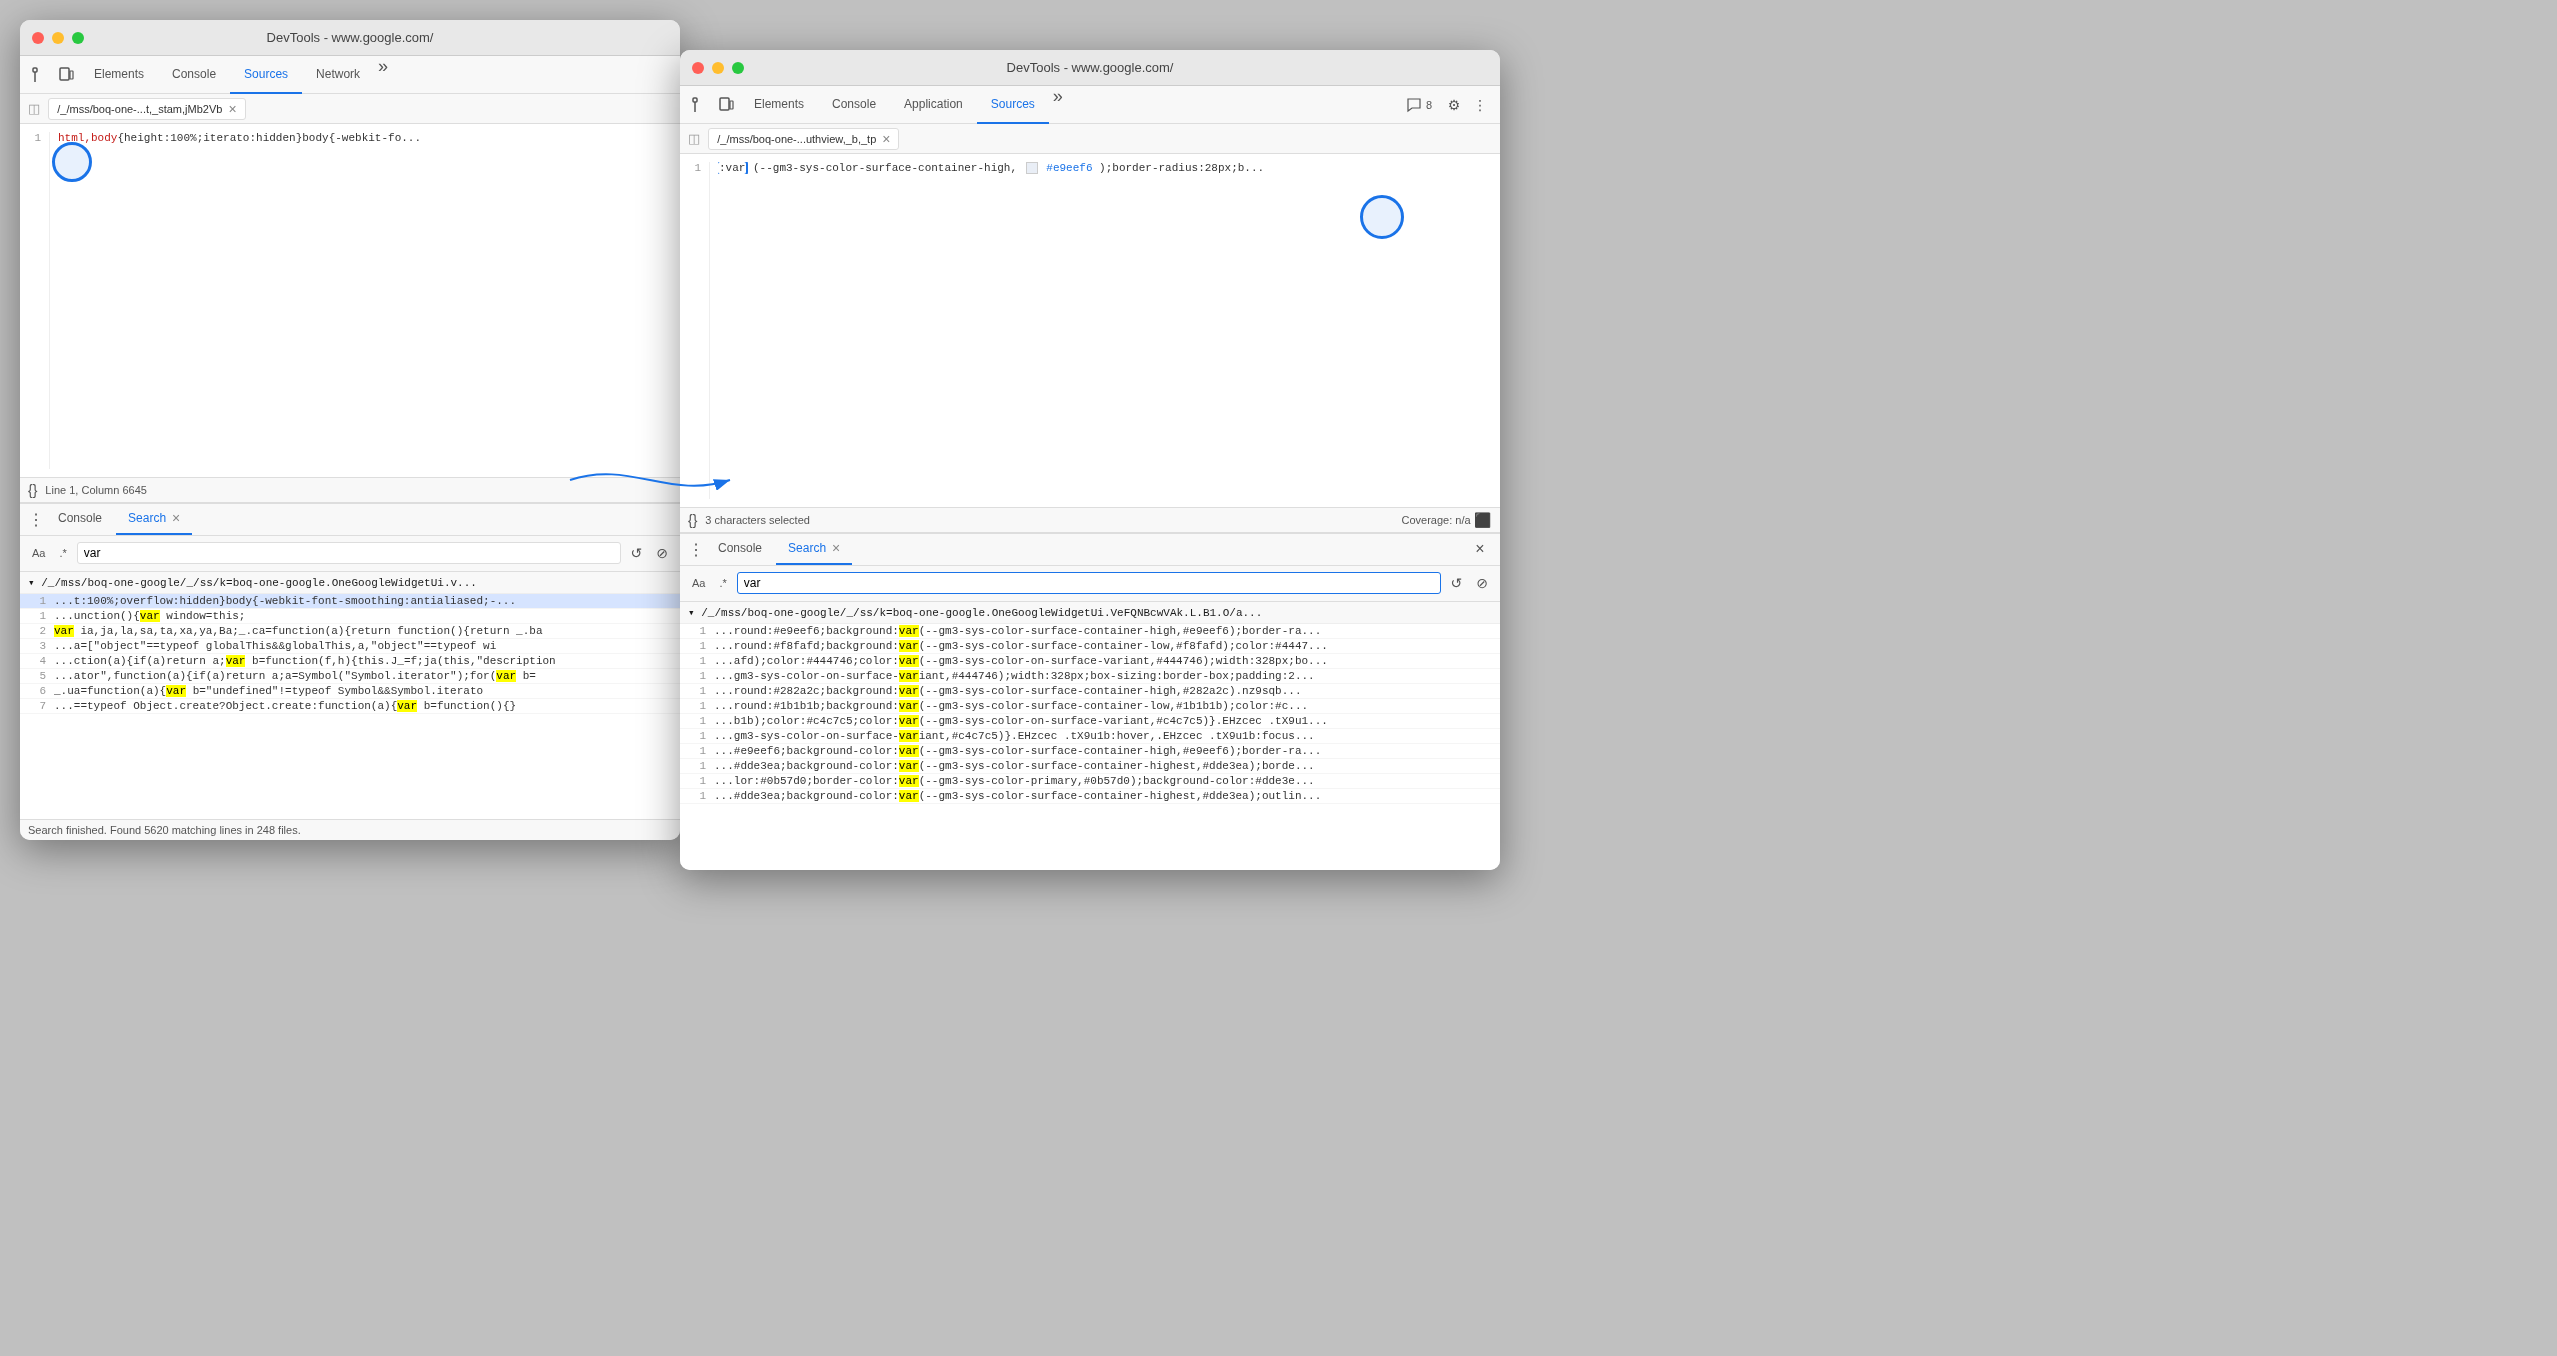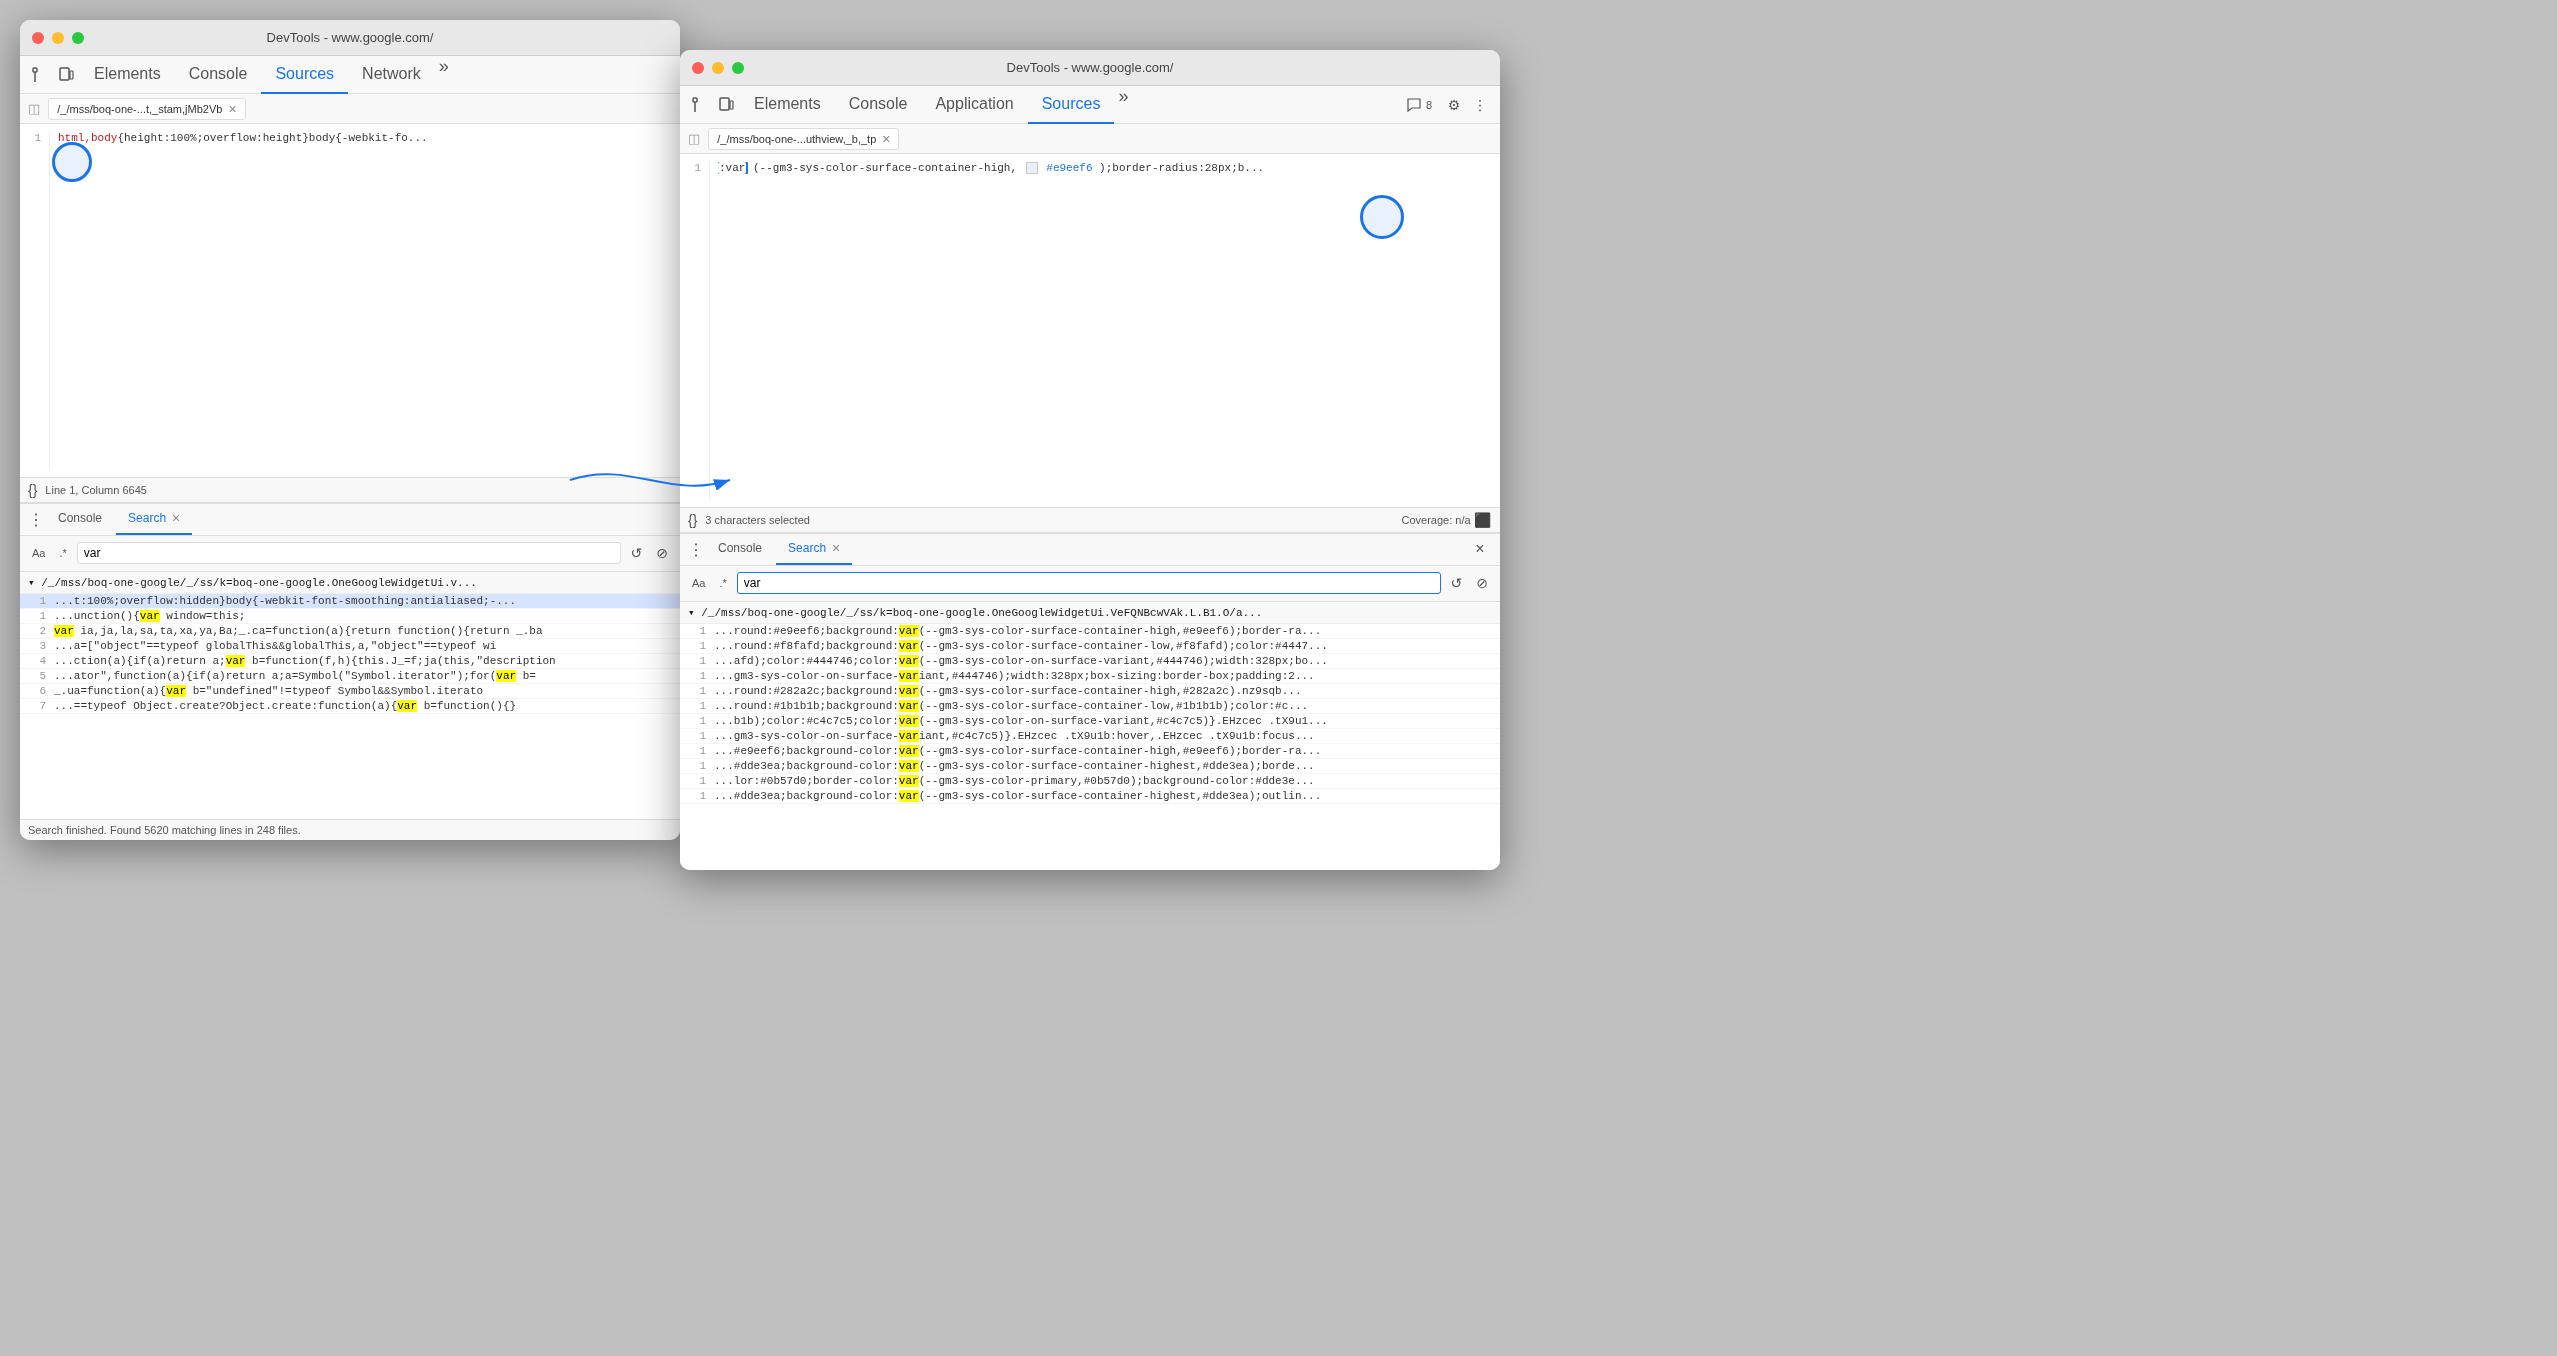--- a/index.html
+++ b/index.html
@@ -75,21 +75,21 @@
       display: flex;
       align-items: stretch;
     }
 
     .tab {
       padding: 0 14px;
       height: 38px;
       display: flex;
       align-items: center;
       cursor: pointer;
-      font-size: 16px;
+      font-size: 12px;
       color: #555;
       border-bottom: 2px solid transparent;
       white-space: nowrap;
     }
     .tab.active {
       color: #1a73e8;
       border-bottom: 2px solid #1a73e8;
     }
 
     .file-bar {
@@ -398,21 +398,21 @@
         <span class="close-btn">×</span>
       </div>
     </div>
 
     <div class="source-area" style="height:80px;">
       <div class="line-numbers">
         <div>1</div>
       </div>
       <div class="source-code">
         <div class="code-line">
-          <span style="color:#c41a16;">html,body</span><span>{height:100%;overflow:height}body{-webkit-fo...</span>
+          <span style="color:#c41a16;">html,body</span><span>{height:100%;iterato:hidden}body{-webkit-fo...</span>
         </div>
       </div>
     </div>
 
     <div class="annotation-circle" style="width:40px;height:40px;top:122px;left:32px;"></div>
 
     <div class="status-bar">
       <span style="font-size:14px;color:#555;">{}</span>
       <span>Line 1, Column 6645</span>
     </div>

